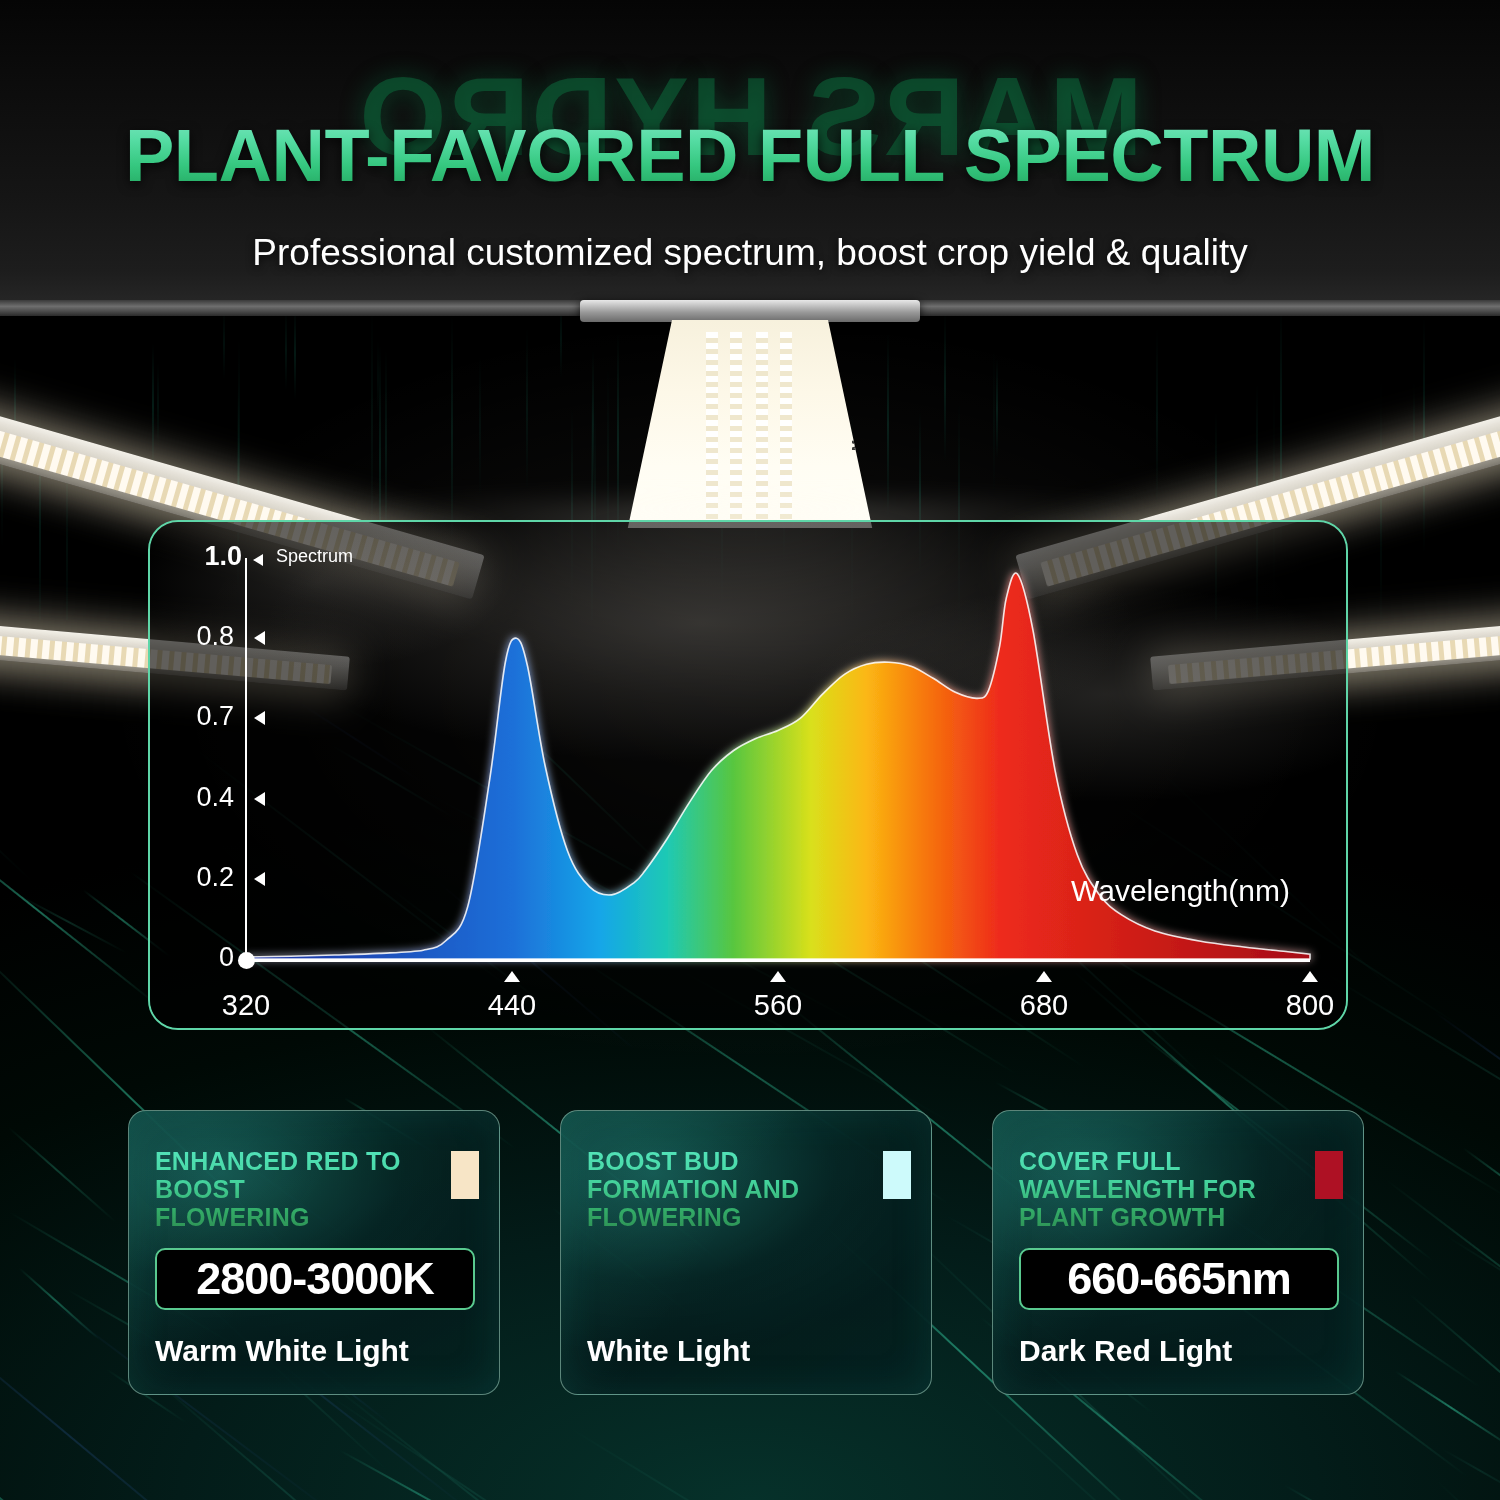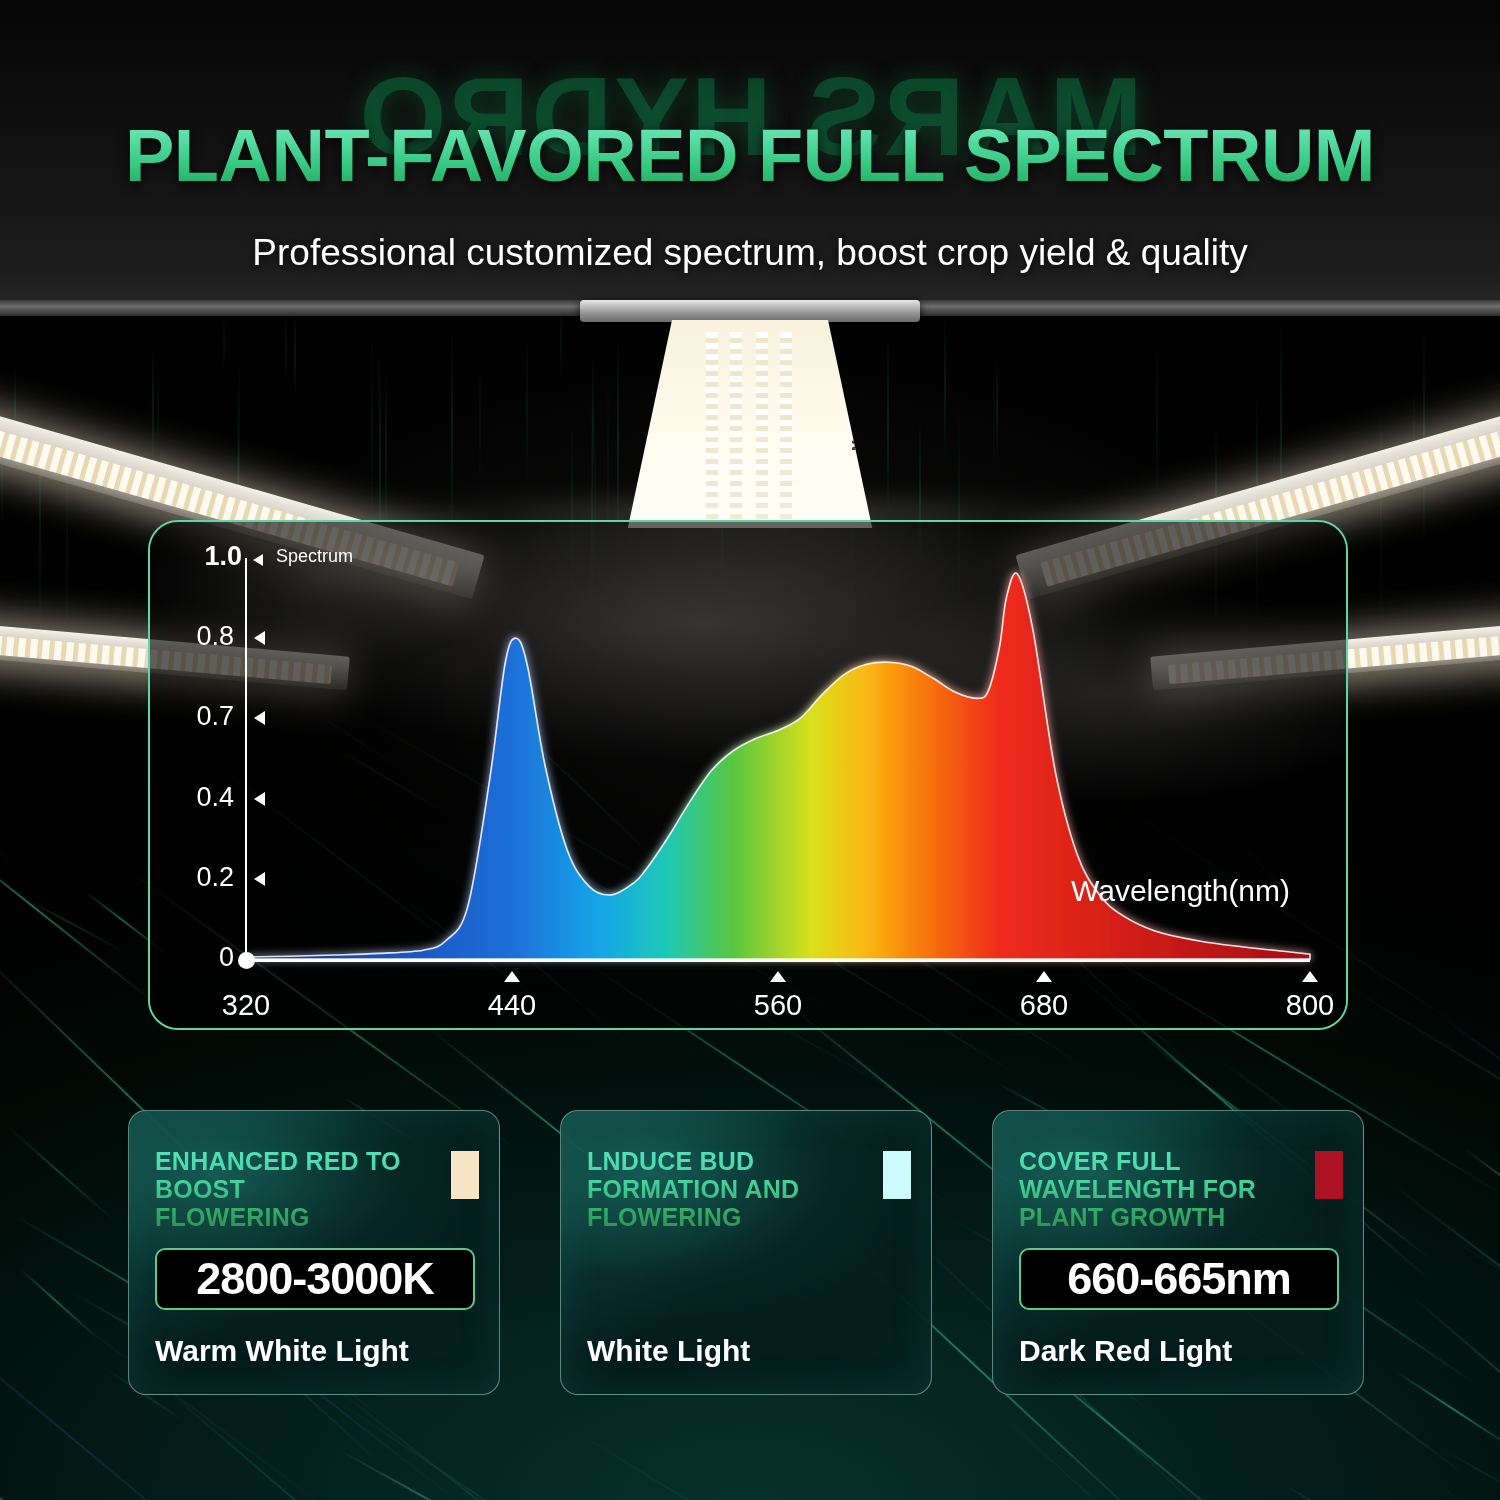--- a/index.html
+++ b/index.html
@@ -423,21 +423,21 @@
       <div class="card-head">ENHANCED RED TO BOOST FLOWERING</div>
       <div class="swatch" id="sw0" style="background: rgb(247, 229, 198);"></div>
       <div class="value-box">
         <span>2800-3000K</span>
       </div>
       <div class="card-foot">Warm White Light</div>
     </div>
 
     <div class="card" style="left:560px;">
       <div class="sheen"></div>
-      <div class="card-head">LNDUCE BUD FORMATION AND FLOWERING</div>
+      <div class="card-head">BOOST BUD FORMATION AND FLOWERING</div>
       <div class="swatch" id="sw1" style="background: rgb(205, 250, 251);"></div>
       <div class="card-foot">White Light</div>
     </div>
 
     <div class="card" style="left:992px;">
       <div class="sheen"></div>
       <div class="card-head">COVER FULL WAVELENGTH FOR PLANT GROWTH</div>
       <div class="swatch" id="sw2" style="background: rgb(174, 17, 36);"></div>
       <div class="value-box">
         <span>660-665nm</span>

